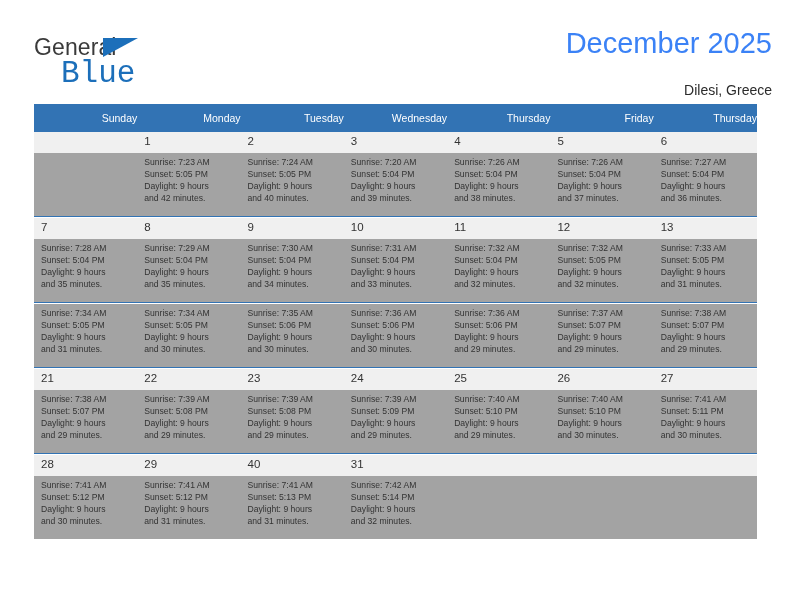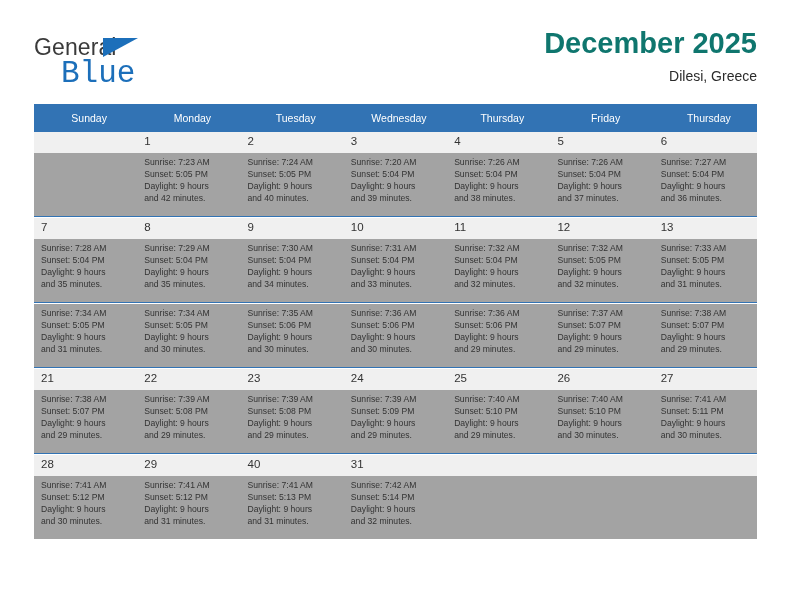--- a/index.html
+++ b/index.html
@@ -20,21 +20,21 @@
     width: 792px;
     height: 612px;
     box-sizing: border-box;
   }
 
   
   .header {
     position: absolute;
     left: 34px;
     top: 26px;
-    right: 35px;
+    right: 20px;
     height: 72px;
   }
 
   .brand {
     position: absolute;
     left: 0;
     top: 0;
     width: 220px;
     height: 64px;
   }
@@ -66,52 +66,52 @@
   }
 
   .title-block {
     position: absolute;
     right: 0;
     top: 0;
     text-align: right;
   }
   .cal-title {
     font-size: 29px;
-    color: #0f766e;
+    color: #3b82f6;
     line-height: 34px;
     white-space: nowrap;
-    font-weight: bold;
+    font-weight: normal;
     margin: 0;
     text-align: right;
   }
   .cal-subtitle {
     font-size: 14px;
     color: #2b2b2b;
     line-height: 20px;
-    margin-top: 6px;
+    margin-top: 20px;
     white-space: nowrap;
   }
 
   
   .calendar {
     position: absolute;
     left: 34px;
     top: 104px;
     width: 723px;
     border-collapse: collapse;
     table-layout: fixed;
   }
   .calendar col { width: 103.28px; }
 
   .calendar thead th {
     background: #3273b4;
     color: #ffffff;
     font-size: 10.5px;
     font-weight: normal;
-    text-align: center;
+    text-align: right;
     padding: 5px 0 5px 7px;
     height: 18px;
     vertical-align: middle;
     border: none;
   }
 
   .daynum-row td {
     background: #f0f0f0;
     font-size: 11.5px;
     color: #333333;

